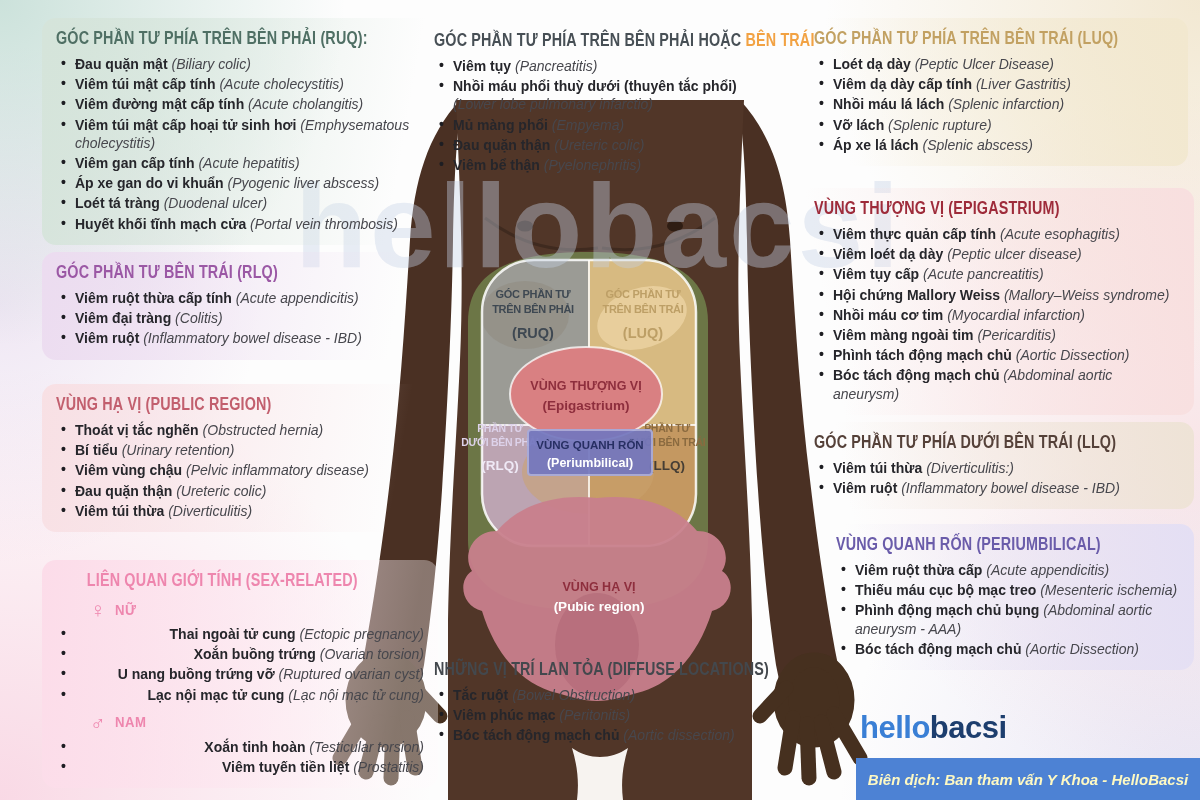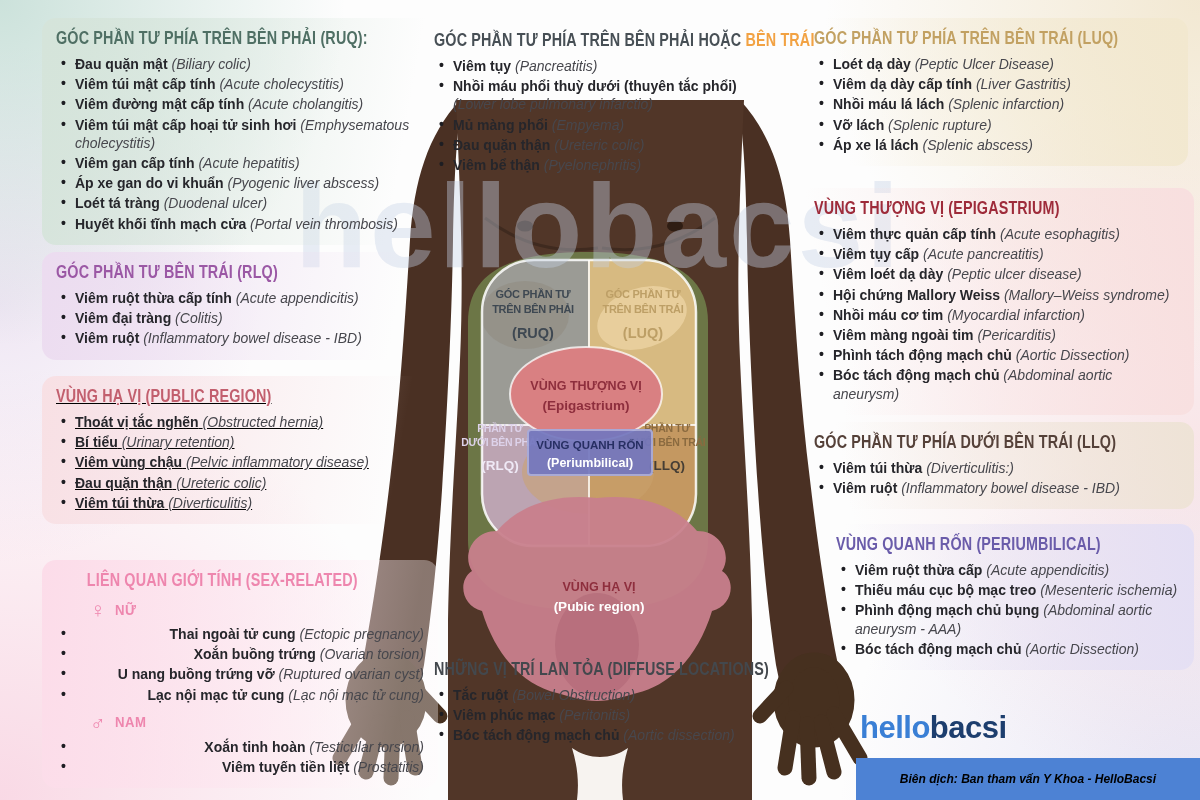--- a/index.html
+++ b/index.html
@@ -26,21 +26,21 @@
   .vi{font-weight:700;}
   .en{font-style:italic;color:#47474d;font-weight:400;}
   .gender{display:flex;align-items:center;gap:9px;margin:8px 0 5px 34px;color:#ee86ae;font-weight:700;}
   .gender .sym{font-size:21px;line-height:1;}
   .gender .glabel{font-size:15.5px;letter-spacing:.5px;transform:scaleX(.85);transform-origin:0 50%;}
   
   .p-ruq{left:42px;top:18px;width:396px;background:linear-gradient(100deg,#d5e4da 0%,rgba(255,255,255,0) 88%);}
   .p-ruq .hd{color:#4f6f64;}
   .p-rlq{left:42px;top:252px;width:396px;background:linear-gradient(100deg,#ecdcf0 0%,rgba(255,255,255,0) 88%);}
   .p-rlq .hd{color:#9b58a5;}
-  .p-hypo{left:42px;top:376px;width:396px;background:linear-gradient(100deg,#f8e0e4 0%,rgba(255,255,255,0) 88%);text-decoration:underline;}
+  .p-hypo{left:42px;top:384px;width:396px;background:linear-gradient(100deg,#f8e0e4 0%,rgba(255,255,255,0) 88%);}
   .p-hypo .hd{color:#c25f6e;}
   .p-sex{left:42px;top:560px;width:396px;background:linear-gradient(100deg,#fcdce9 0%,rgba(255,250,252,.35) 88%);text-align:right;}
   .p-sex .hd{color:#ee86ae;}
   .p-ctop{left:420px;top:20px;width:336px;background:transparent;}
   .p-ctop .hd{color:#474f55;}
   .p-luq{left:800px;top:18px;width:388px;background:linear-gradient(260deg,#f2e8cf 0%,rgba(255,255,255,0) 88%);}
   .p-luq .hd{color:#c2a162;}
   .p-epi{left:800px;top:188px;width:394px;background:linear-gradient(260deg,#f8dfdf 0%,rgba(255,255,255,0) 90%);}
   .p-epi .hd{color:#9e2b3a;}
   .p-llq{left:800px;top:422px;width:394px;background:linear-gradient(260deg,#eee3d6 0%,rgba(255,255,255,0) 88%);}
@@ -50,21 +50,21 @@
   .p-dif{left:420px;top:649px;width:336px;background:transparent;}
   .p-dif .hd{color:#43484d;}
   
   #figure{position:absolute;left:320px;top:100px;width:560px;height:700px;z-index:1;}
   
   .logo{position:absolute;left:860px;top:710px;z-index:4;font-size:31px;font-weight:700;letter-spacing:-.5px;}
   .logo .l1{color:#3a7fd5;}
   .logo .l2{color:#1d3e6e;}
   .credit-bar{position:absolute;left:856px;top:758px;width:344px;height:42px;z-index:4;background:#4d82d4;
     display:flex;align-items:center;justify-content:center;}
-  .credit-bar span{font-size:12px;font-weight:700;font-style:italic;color:#000000;}
+  .credit-bar span{font-size:15px;font-weight:700;font-style:italic;color:#fef9c3;}
   svg text{font-family:"Liberation Sans",sans-serif;}
 </style>
 </head>
 <body>
 
 <div id="canvas">
 
   <div class="watermark">hellobacsi</div>
 
   <svg id="figure" viewBox="0 0 560 700" aria-hidden="true">
@@ -388,27 +388,27 @@
   <section class="panel p-epi">
     <h2 class="hd">VÙNG THƯỢNG VỊ (EPIGASTRIUM)</h2>
     <ul class="dl">
 
         <li>
           <span class="vi">Viêm thực quản cấp tính</span>
           <span class="en">(Acute esophagitis)</span>
         </li>
 
         <li>
+          <span class="vi">Viêm loét dạ dày</span>
+          <span class="en">(Peptic ulcer disease)</span>
+        </li>
+
+        <li>
           <span class="vi">Viêm tụy cấp</span>
           <span class="en">(Acute pancreatitis)</span>
-        </li>
-
-        <li>
-          <span class="vi">Viêm loét dạ dày</span>
-          <span class="en">(Peptic ulcer disease)</span>
         </li>
 
         <li>
           <span class="vi">Hội chứng Mallory Weiss</span>
           <span class="en">(Mallory–Weiss syndrome)</span>
         </li>
 
         <li>
           <span class="vi">Nhồi máu cơ tim</span>
           <span class="en">(Myocardial infarction)</span>

